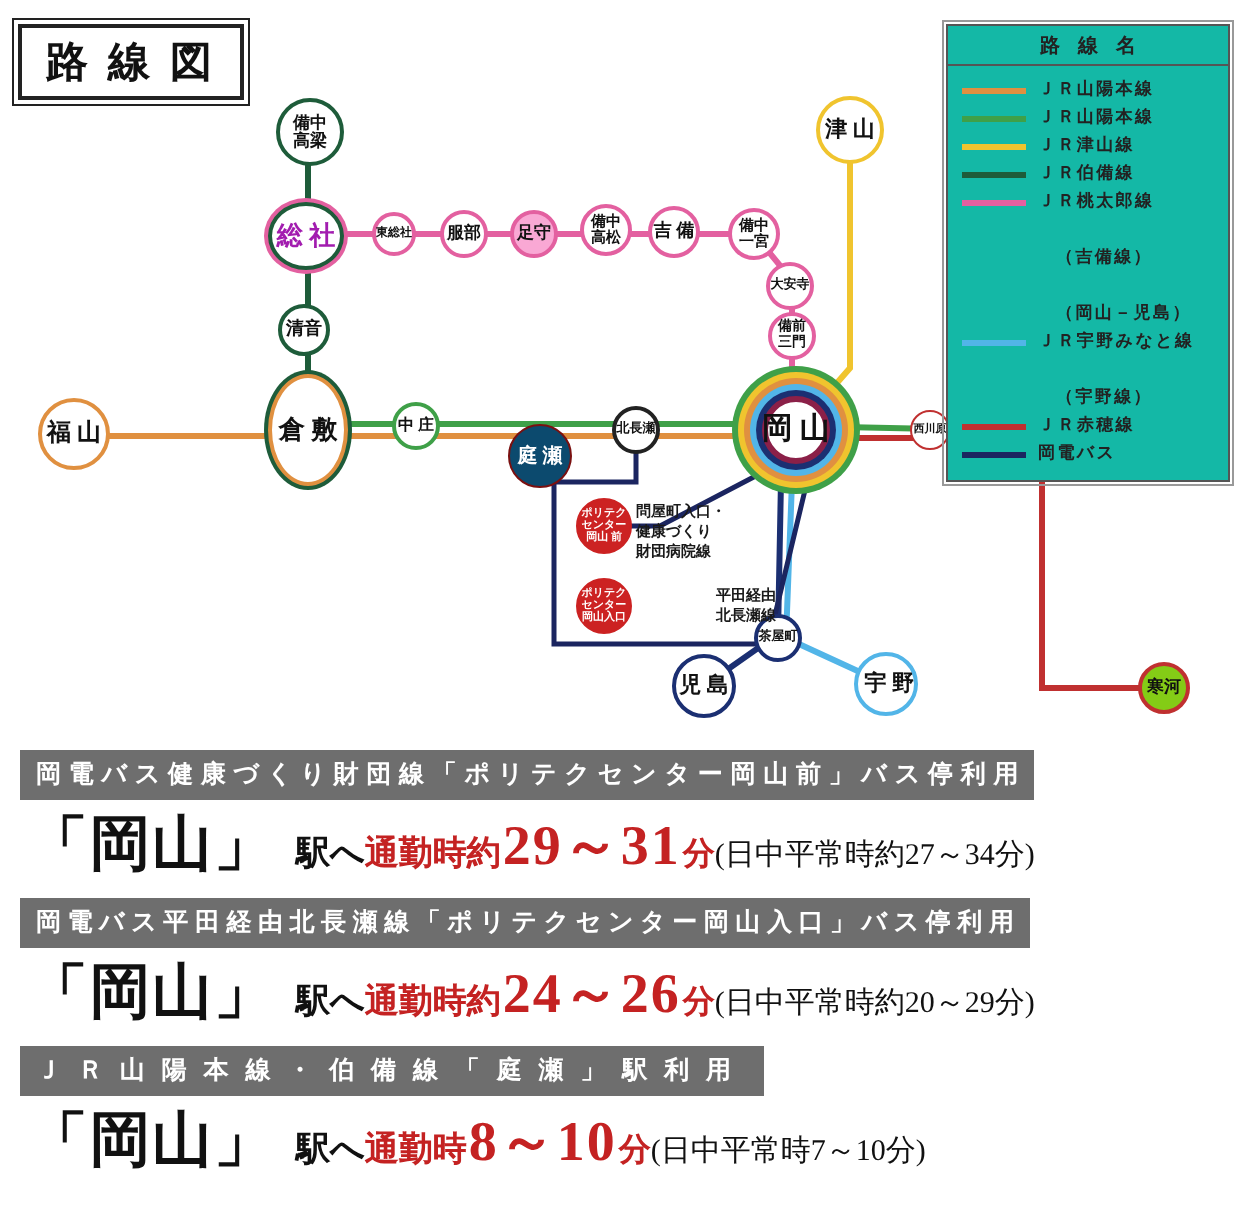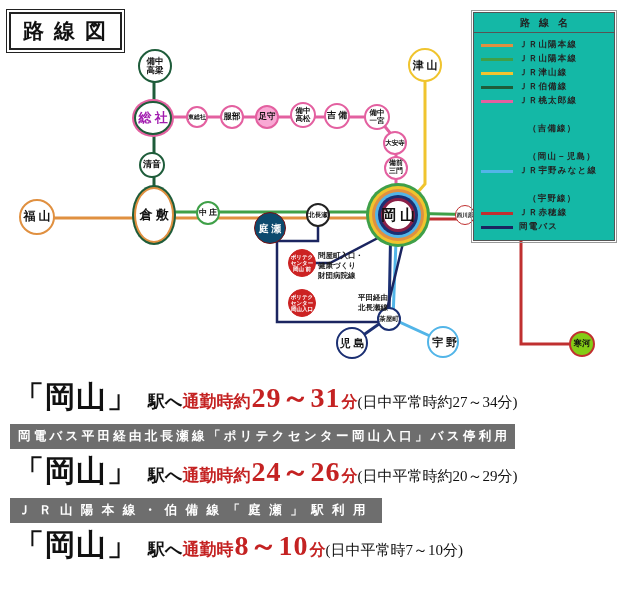--- a/index.html
+++ b/index.html
@@ -216,20 +216,21 @@
       <div class="legend-row">
         <span class="legend-swatch" style="background: rgb(27, 37, 96);"></span>
         <span class="legend-label">岡電バス</span>
       </div>
     </div>
 </div>
 
 <div class="footer">
 
   <div class="section">
+    <div class="banner" style="width: 507px; letter-spacing: 3.86667px;">岡電バス健康づくり財団線「ポリテクセンター岡山前」バス停利用</div>
     <div class="commute-line">
       <span class="c-station">「岡山」</span>
       <span class="c-to">駅へ</span>
       <span class="c-red">通勤時約</span>
       <span class="c-big">29～31</span>
       <span class="c-unit">分</span>
       <span class="c-normal">(日中平常時約27～34分)</span>
     </div>
   </div>
 

